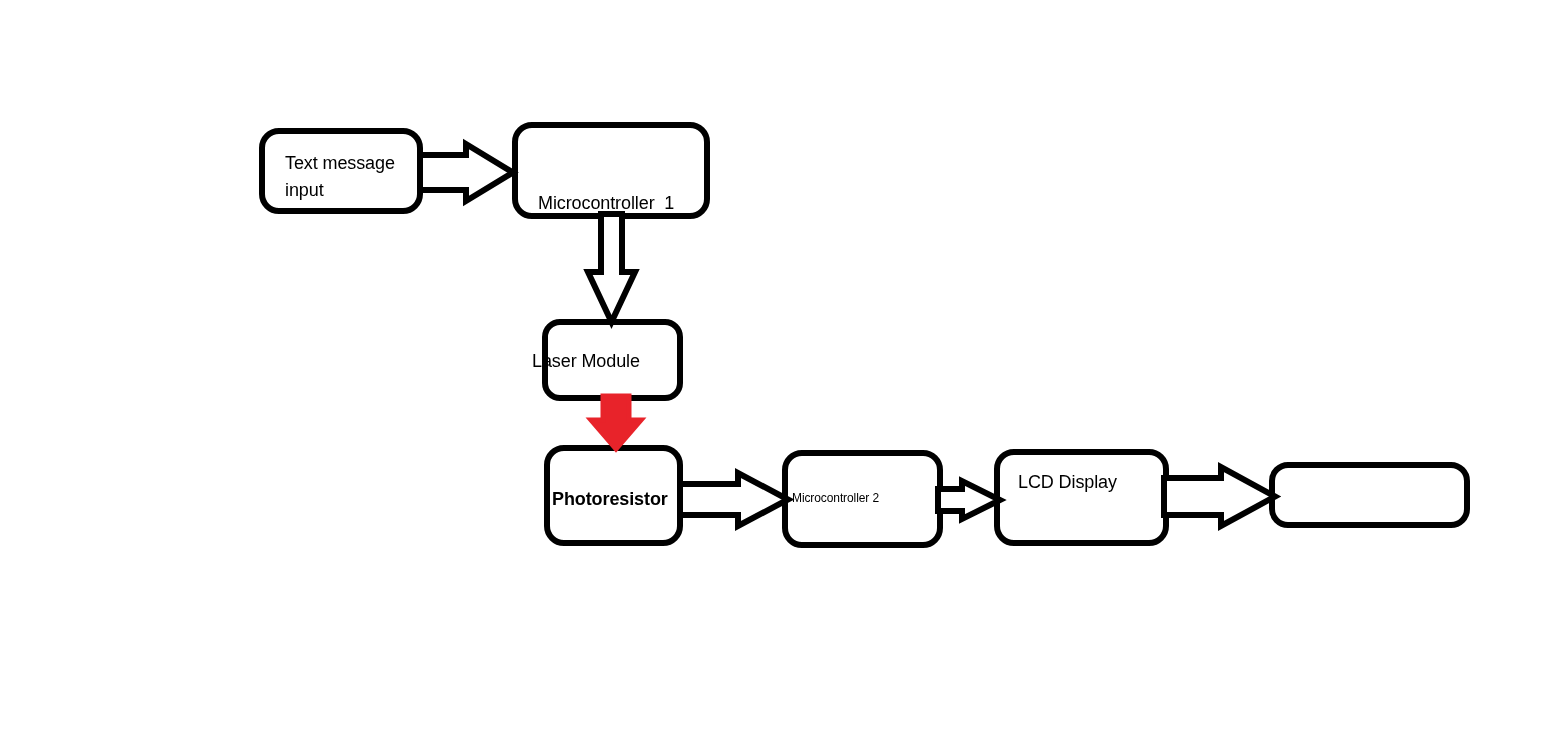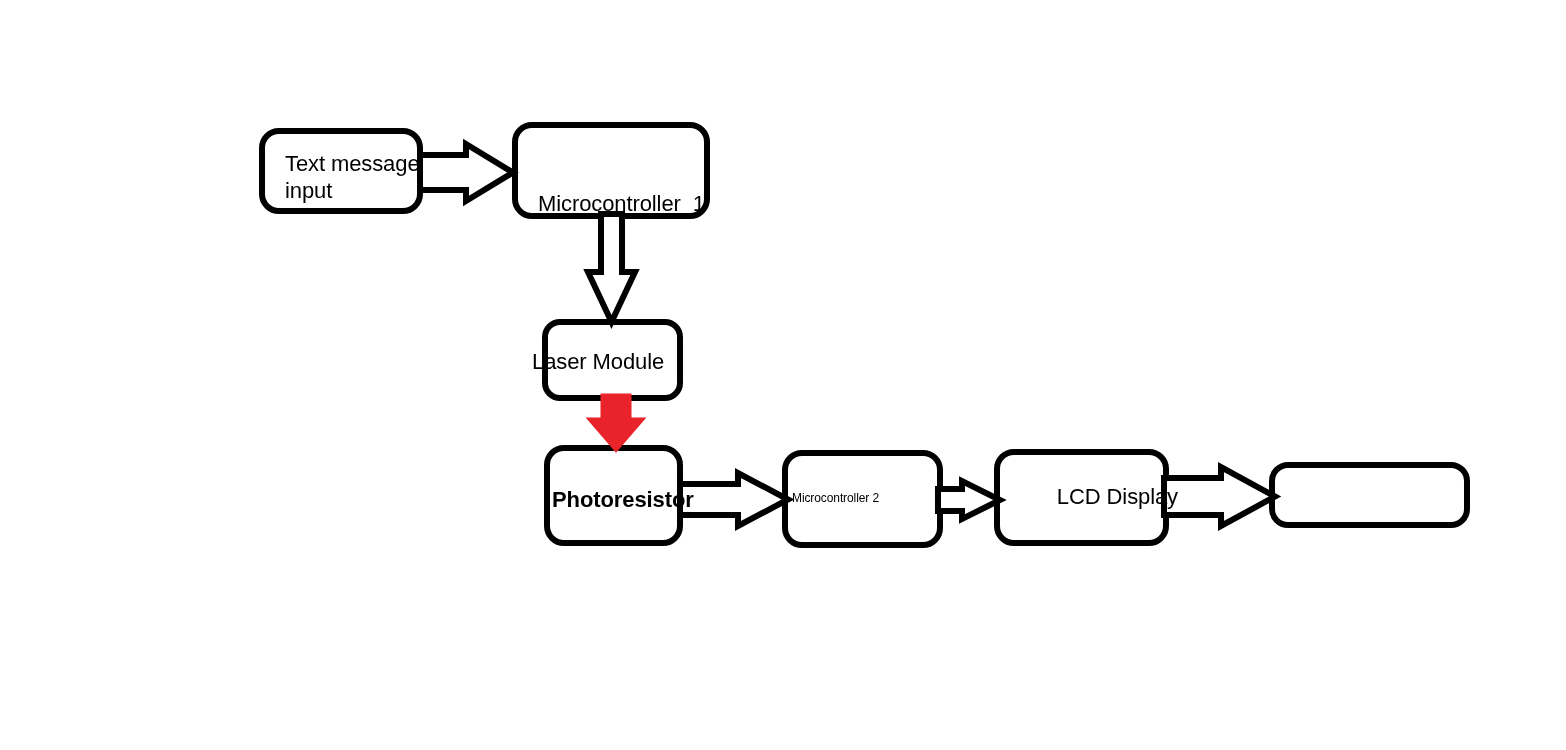--- a/index.html
+++ b/index.html
@@ -24,21 +24,21 @@
     position: absolute;
     left: 0;
     top: 0;
     width: 1566px;
     height: 750px;
   }
   .node-label {
     position: absolute;
     color: #000000;
     font-family: "Liberation Sans", sans-serif;
-    font-size: 22px;
+    font-size: 18px;
     line-height: 27px;
     white-space: pre;
     letter-spacing: -0.1px;
     pointer-events: none;
   }
 </style>
 </head>
 <body>
 
 <div id="canvas">
@@ -90,16 +90,16 @@
 input</div>
 
   <div class="node-label" style="left:538px; top:158px; width:180px;margin-top:32px;">Microcontroller  1</div>
 
   <div class="node-label" style="left:532px; top:348px; width:140px;">Laser Module</div>
 
   <div class="node-label" style="left:552px; top:486px; width:140px;font-weight:bold;">Photoresistor</div>
 
   <div class="node-label" style="left:792px; top:485px; width:160px; font-size:12px;">Microcontroller 2</div>
 
-  <div class="node-label" style="left:1018px; top:483px; width:160px;text-align:right;">LCD Display</div>
+  <div class="node-label" style="left:1018px; top:469px; width:160px;">LCD Display</div>
 
 
 </div>
 
 </body></html>

